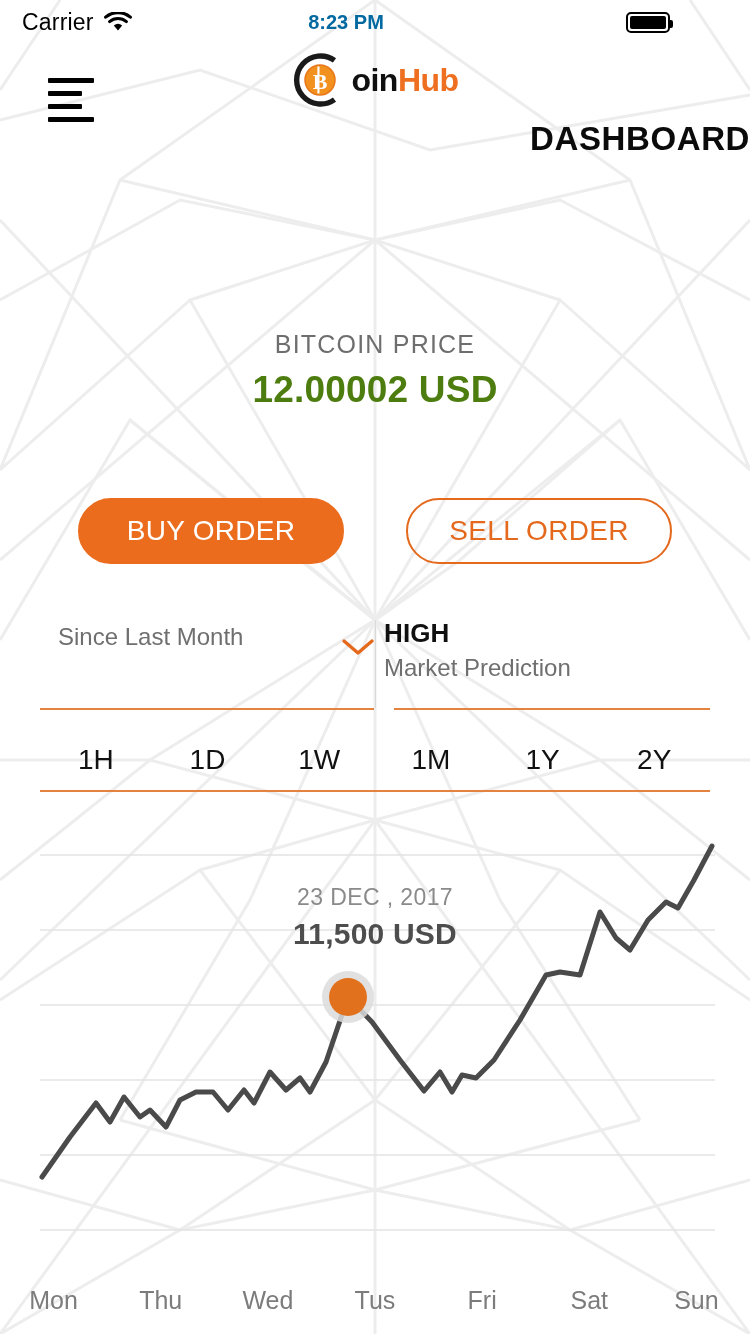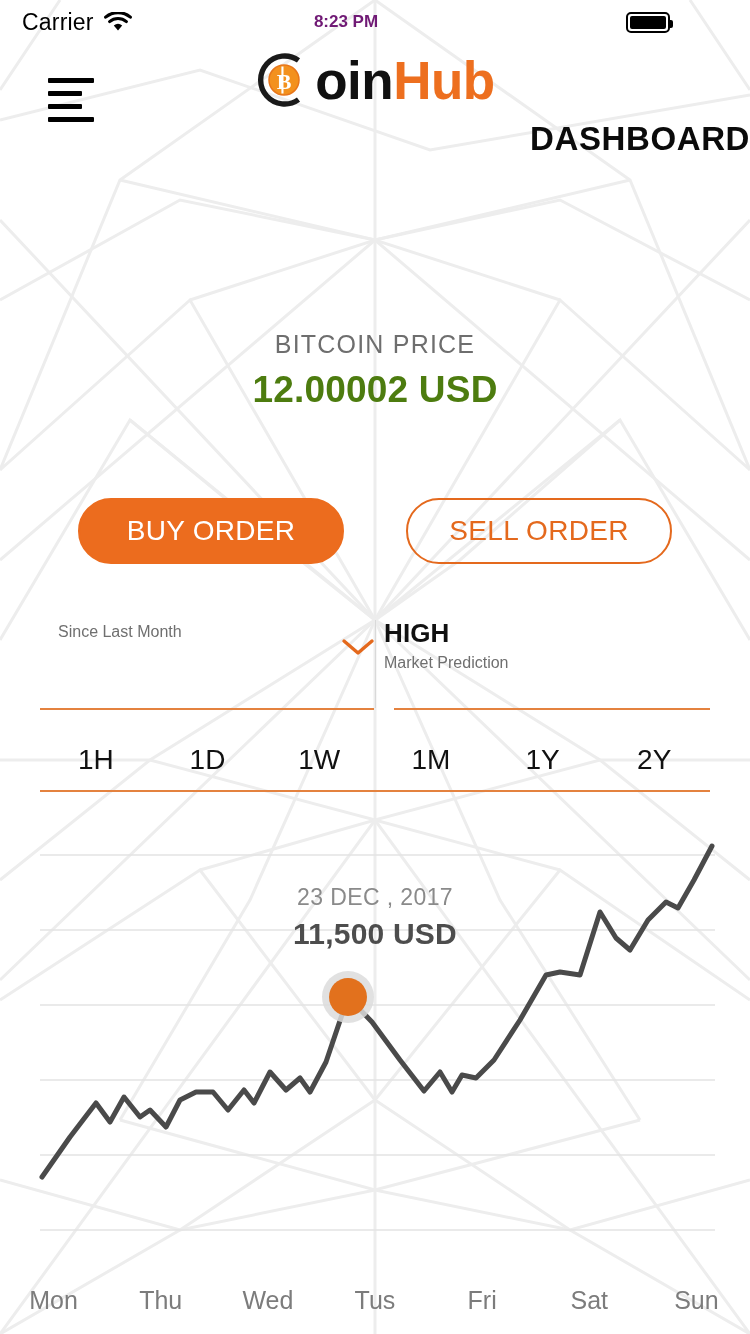--- a/index.html
+++ b/index.html
@@ -32,21 +32,21 @@
     padding:0 22px;
     z-index:5;
   }
   .sb-left { display:flex; align-items:center; gap:10px; }
   .sb-carrier {
     font-size:23px; color:#000; letter-spacing:.2px;
   }
   .sb-center {
     position:absolute; left:0; right:0; top:0;
     height:44px; display:flex; align-items:center; justify-content:center;
-    font-size:17px; font-weight:600; color:#701a75;
+    font-size:20px; font-weight:600; color:#0369a1;
   }
   .sb-right {
     margin-left:auto; display:flex; align-items:center;
     position:relative; z-index:2;
   }
   .battery {
     width:44px; height:21px;
     border:2px solid #000; border-radius:5px;
     padding:2px; position:relative;
   }
@@ -68,21 +68,21 @@
   #hamburger i:nth-child(2){ width:34px; }
   #hamburger i:nth-child(3){ width:34px; }
   #hamburger i:nth-child(4){ width:46px; }
 
   #logo {
     display:flex; align-items:center; justify-content:center;
     gap:0px; height:72px;
   }
   .logo-mark { margin-right:2px; display:block; }
   .logo-text {
-    font-size:53px; font-weight:600; letter-spacing:-.5px; line-height:1;
+    font-size:32px; font-weight:600; letter-spacing:-.5px; line-height:1;
   }
   .logo-oin { color:#101010; }
   .logo-hub { color:#ED6F1F; }
 
   #page-title {
     text-align:right;
     font-size:33px; font-weight:800; color:#0b0b0b;
     letter-spacing:.6px;
     margin-top:4px;
   }
@@ -141,21 +141,21 @@
   }
   .stat-col {
     flex:1; position:relative;
     display:flex; flex-direction:column; align-items:flex-start; justify-content:flex-start;
   }
   .stat-col.left { align-items:flex-start; padding-left:18px; }
   .stat-value {
     font-size:26px; font-weight:800; color:#101010; letter-spacing:.1px;
   }
   .stat-sub {
-    font-size:16px; color:#6f6f6f; margin-top:5px;
+    font-size:24px; color:#6f6f6f; margin-top:5px;
   }
   .stat-underline {
     position:absolute; bottom:0; left:0; right:0;
     height:2px; background:#E4823F;
   }
   .stat-col.left .stat-underline { right:10px; }
   .stat-col.right .stat-underline { left:10px; }
   #trend-chevron {
     position:absolute; left:300px; top:18px;
     width:36px; height:22px; z-index:6; cursor:pointer;

